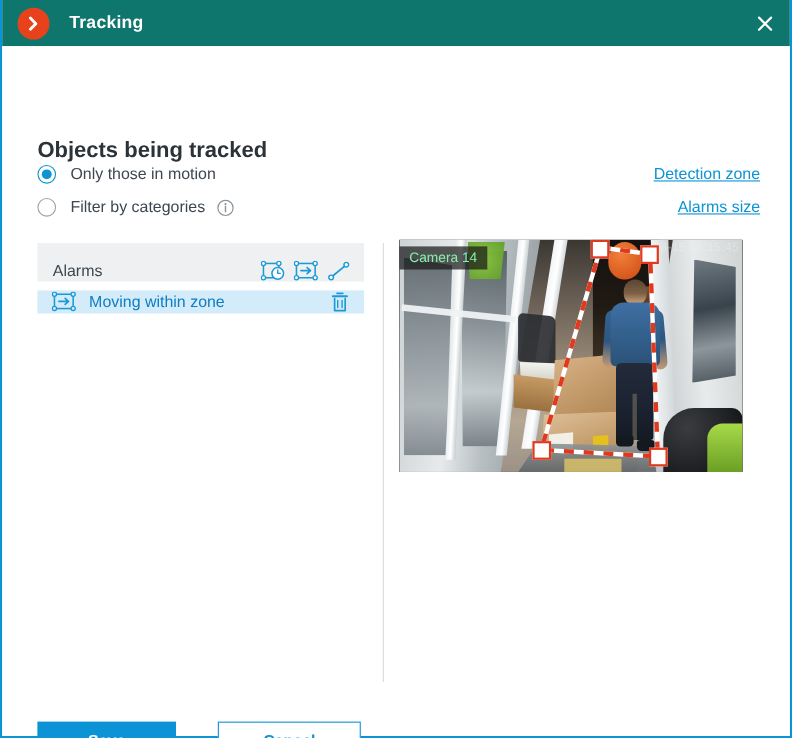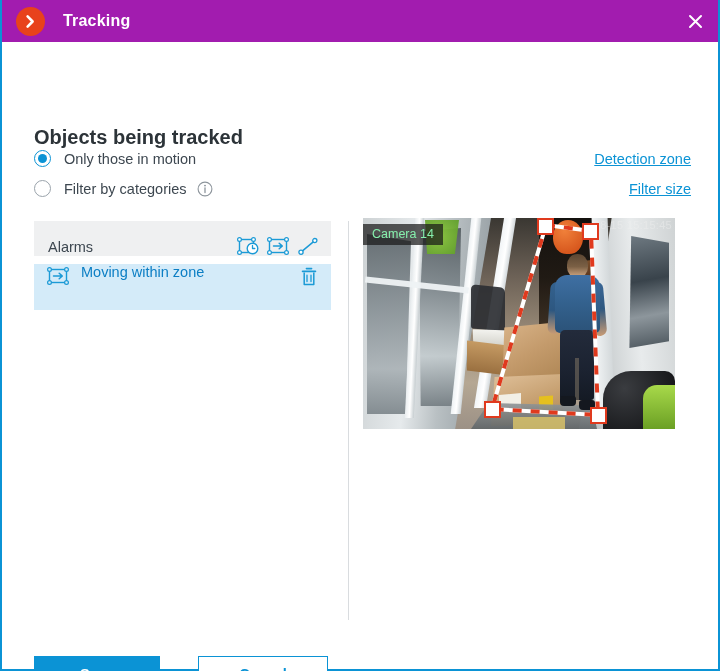--- a/index.html
+++ b/index.html
@@ -25,21 +25,21 @@
     border-right: 2px solid #0b93d5;
     border-bottom: 2px solid #0b93d5;
     display: flex;
     flex-direction: column;
   }
 
   
   .titlebar {
     position: relative;
     height: 42px;
-    background: #a21caf;
+    background: #0f766e;
     flex: 0 0 42px;
     display: flex;
     align-items: center;
     padding-left: 14px;
     box-sizing: border-box;
   }
   .applogo {
     width: 29px;
     height: 29px;
     border-radius: 50%;
@@ -170,23 +170,24 @@
     cursor: pointer;
     flex: 0 0 auto;
   }
   .hdr-icon svg { display: block; }
 
   .alarm-row {
     position: absolute;
     left: 32px;
     top: 222px;
     width: 297px;
-    height: 46px;
+    height: 21px;
     background: #d4ebf9;
     display: flex;
+    align-items: center;
     box-sizing: border-box;
     padding: 0 9px 0 12px;
     cursor: pointer;
   }
   .alarm-row .row-icon {
     width: 24px;
     height: 24px;
     flex: 0 0 24px;
     display: flex;
     align-items: center;
@@ -517,21 +518,21 @@
     </div>
 
     <div class="radio-row r1">
       <div class="radio-outer checked">
         <div class="radio-dot"></div>
       </div>
       <div class="radio-label">Only those in motion</div>
     </div>
 
     <div class="link l1">Detection zone</div>
-    <div class="link l2">Filter size</div>
+    <div class="link l2">Alarms size</div>
 
     <div class="alarms-header">
       <div class="alarms-title">Alarms</div>
 
       <div class="hdr-icon">
         <svg width="22" height="19" viewBox="0 0 22 19" aria-hidden="true">
           <rect x="2.5" y="2.5" width="14" height="13" fill="none" stroke="#1b9ad6" stroke-width="1.4"></rect>
           <circle cx="2.5" cy="2.5" r="1.9" fill="#ffffff" stroke="#1b9ad6" stroke-width="1.2"></circle>
           <circle cx="16.5" cy="2.5" r="1.9" fill="#ffffff" stroke="#1b9ad6" stroke-width="1.2"></circle>
           <circle cx="2.5" cy="15.5" r="1.9" fill="#ffffff" stroke="#1b9ad6" stroke-width="1.2"></circle>

